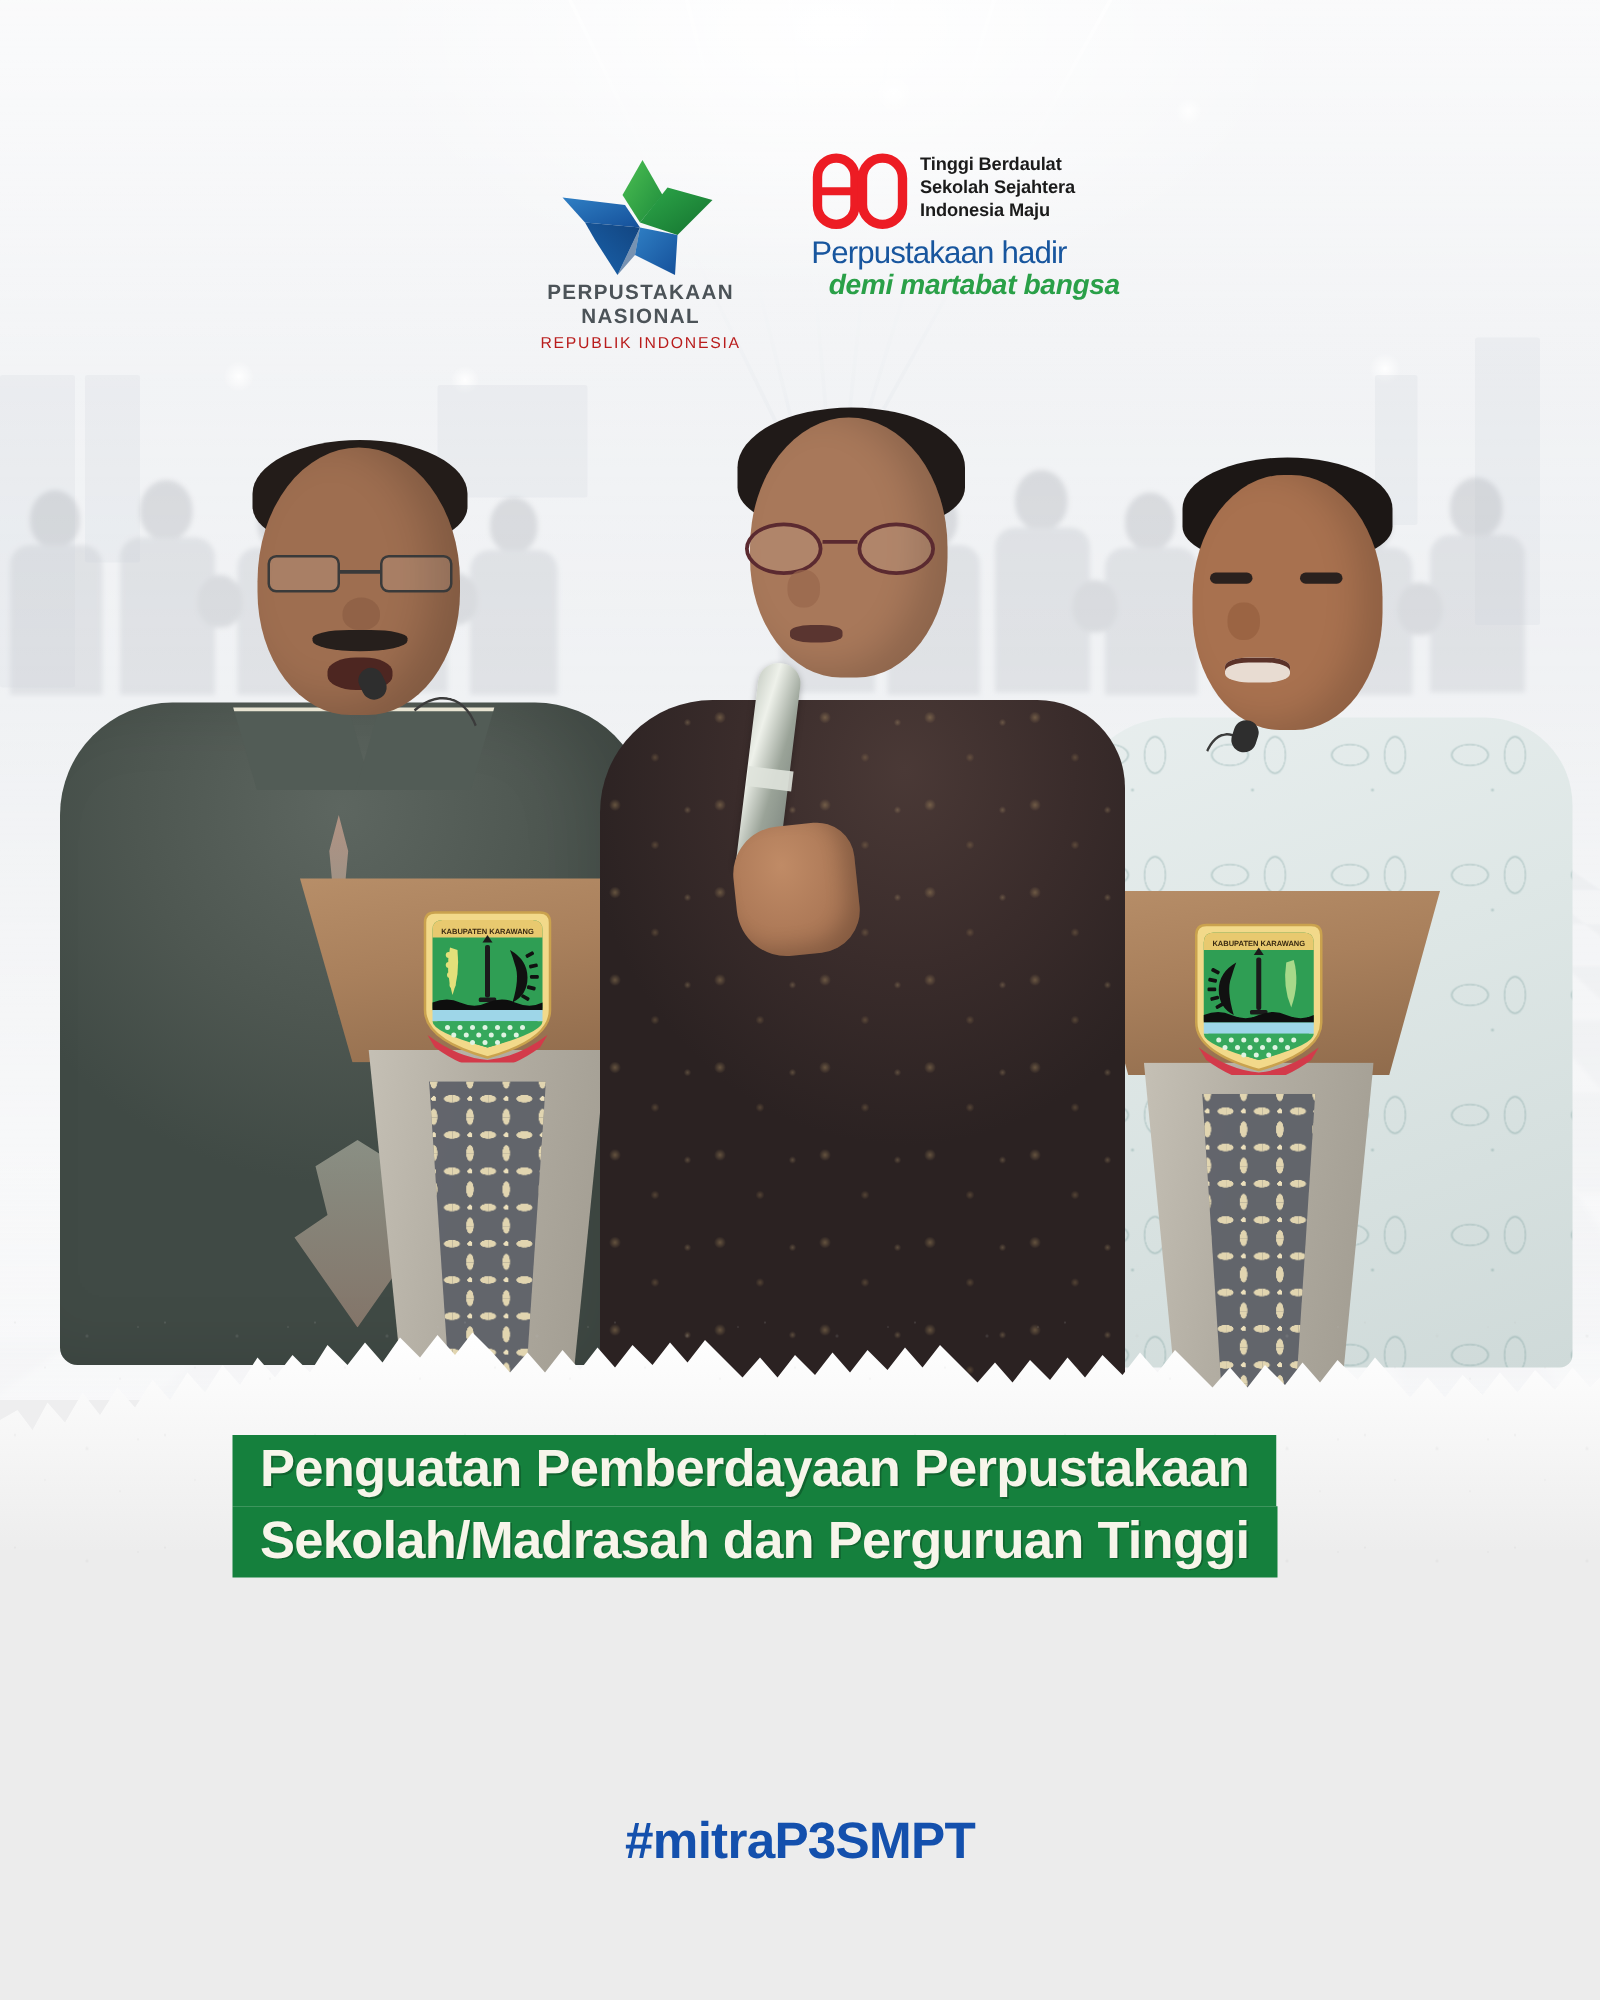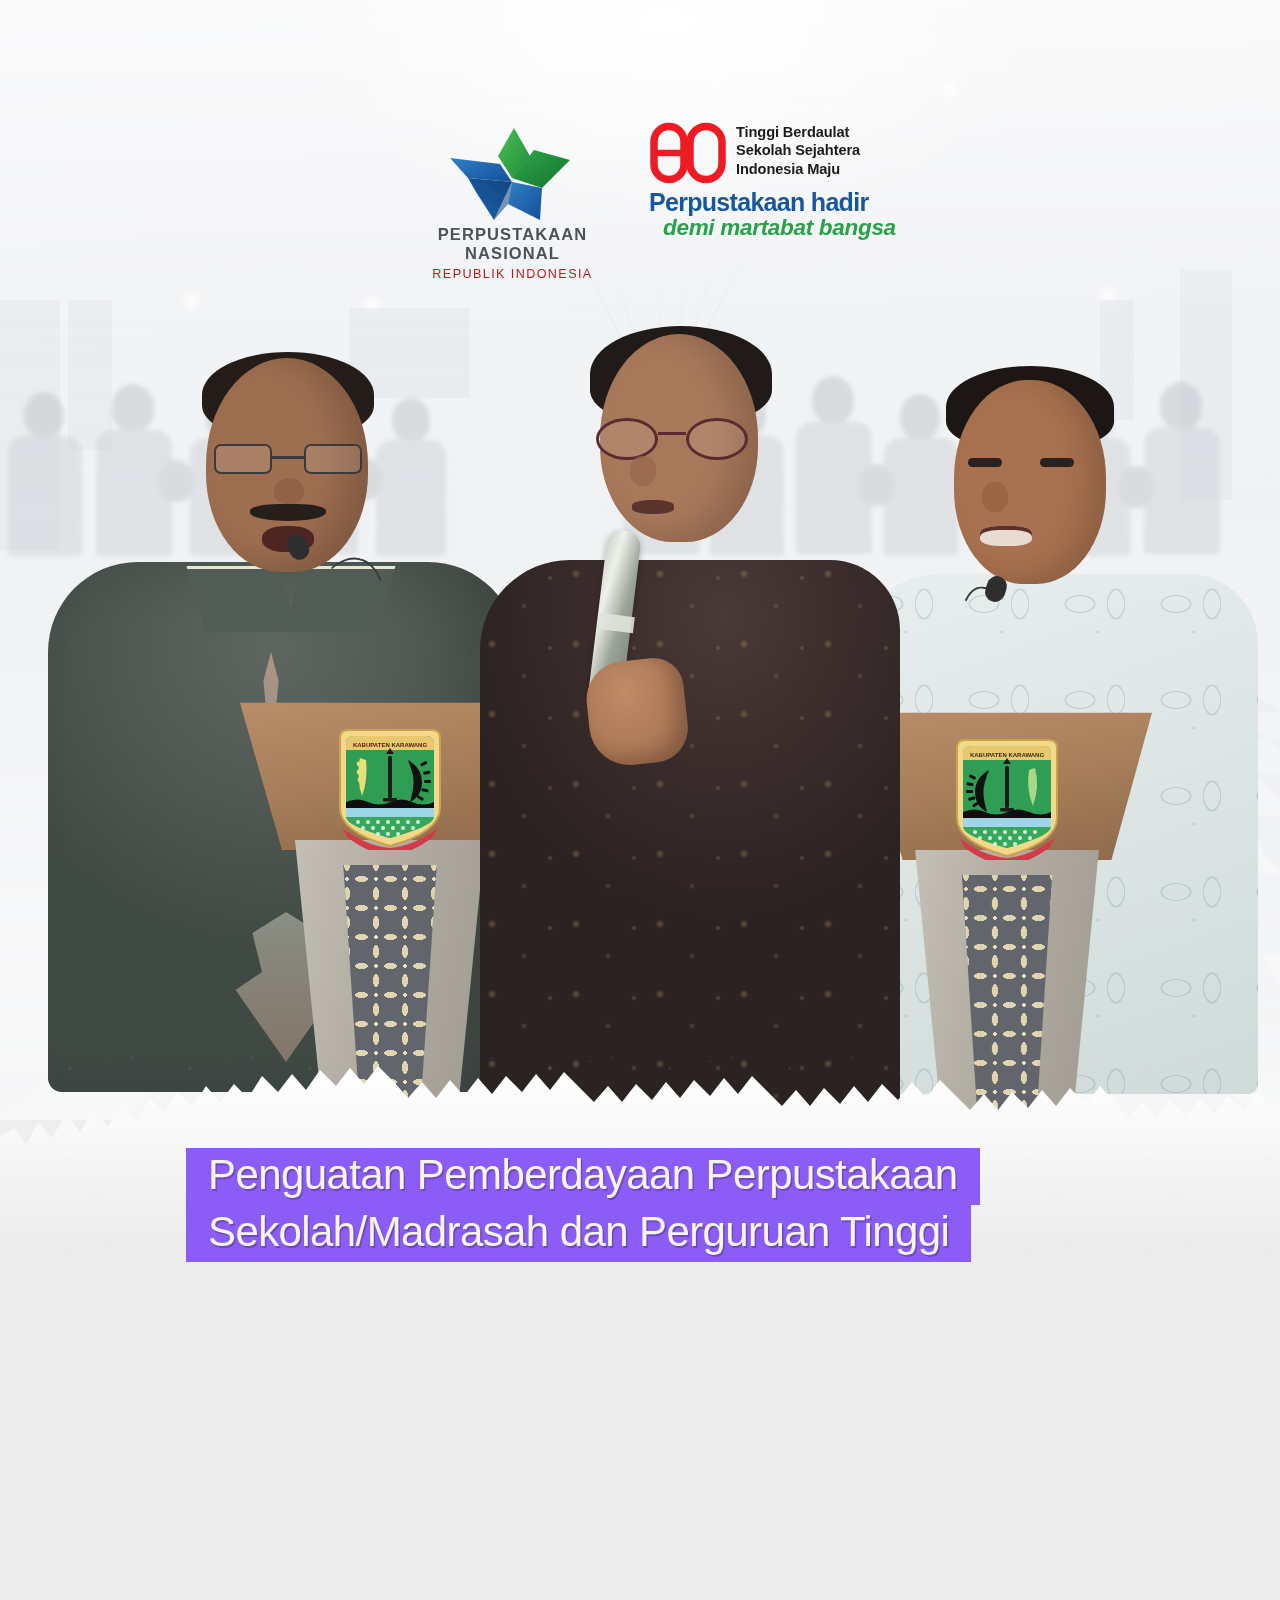--- a/index.html
+++ b/index.html
@@ -106,21 +106,21 @@
   
   .anniv { width:250px; padding-top:4px; }
   .anniv-top { display:flex; align-items:flex-start; gap:9px; }
   .num80 { width:78px; height:62px; flex:0 0 78px; }
   .anniv-lines { padding-top:1px; }
   .anniv-lines div {
     font-size:14.6px; font-weight:bold; color:#1b1b1b;
     line-height:1.26; letter-spacing:-.1px; white-space:nowrap;
   }
   .tag1 {
-    font-size:25px; font-weight:bold; color:#18569e;
+    font-size:25px; font-weight:normal; color:#18569e;
     letter-spacing:-.7px; margin-top:4px; white-space:nowrap;
   }
   .tag2 {
     font-size:22.5px; font-style:italic; font-weight:bold; color:#2aa048;
     letter-spacing:-.3px; margin-top:-2px; margin-left:14px; white-space:nowrap;
   }
 
   
   .people { position:absolute; left:0; top:0; width:1280px; height:1120px; }
 
@@ -368,22 +368,22 @@
     padding:7px 18px 10px 18px;
     background:#1a7a3c;
     color:#f6f4e7;
     font-size:35px; font-weight:bold; letter-spacing:-.4px;
     white-space:nowrap;
     text-shadow: 1px 1px 0 rgba(0,0,0,.18);
   }
   .title-block { position:absolute; z-index:21; left:0; top:1148px; width:1280px; }
   .tline {
     display:block; margin:0 auto;
-    background:#8b5cf6; color:#f7f5ea;
-    font-size:42px; font-weight:normal; letter-spacing:-.6px;
+    background:#15803d; color:#f7f5ea;
+    font-size:42px; font-weight:bold; letter-spacing:-.6px;
     white-space:nowrap; width:fit-content;
     padding:5px 22px 7px 22px;
     text-shadow: 1.5px 1.5px 0 rgba(0,0,0,.22);
     line-height:1.07;
   }
   .tline.l1 { margin-left:186px; }
   .tline.l2 { margin-left:186px; }
   .tline.l3 { margin-left:300px; }
 
   .hashtag {
@@ -726,14 +726,15 @@
     </svg>
   </div>
   <div class="paper-grain"></div>
 
 
   <div class="title-block">
     <span class="tline l1">Penguatan Pemberdayaan Perpustakaan</span>
     <span class="tline l2">Sekolah/Madrasah dan Perguruan Tinggi</span>
   </div>
 
+  <div class="hashtag">#mitraP3SMPT</div>
 
 </div>
 
 </body></html>

